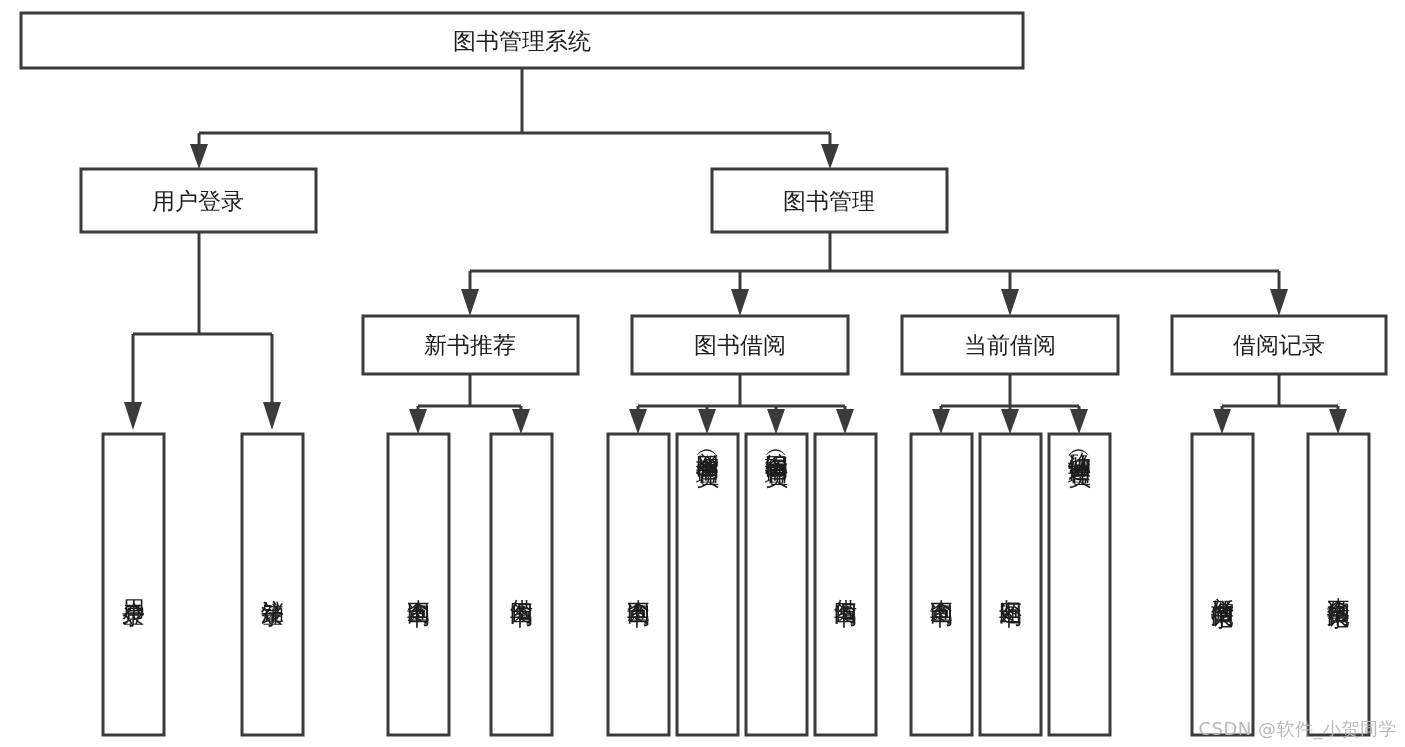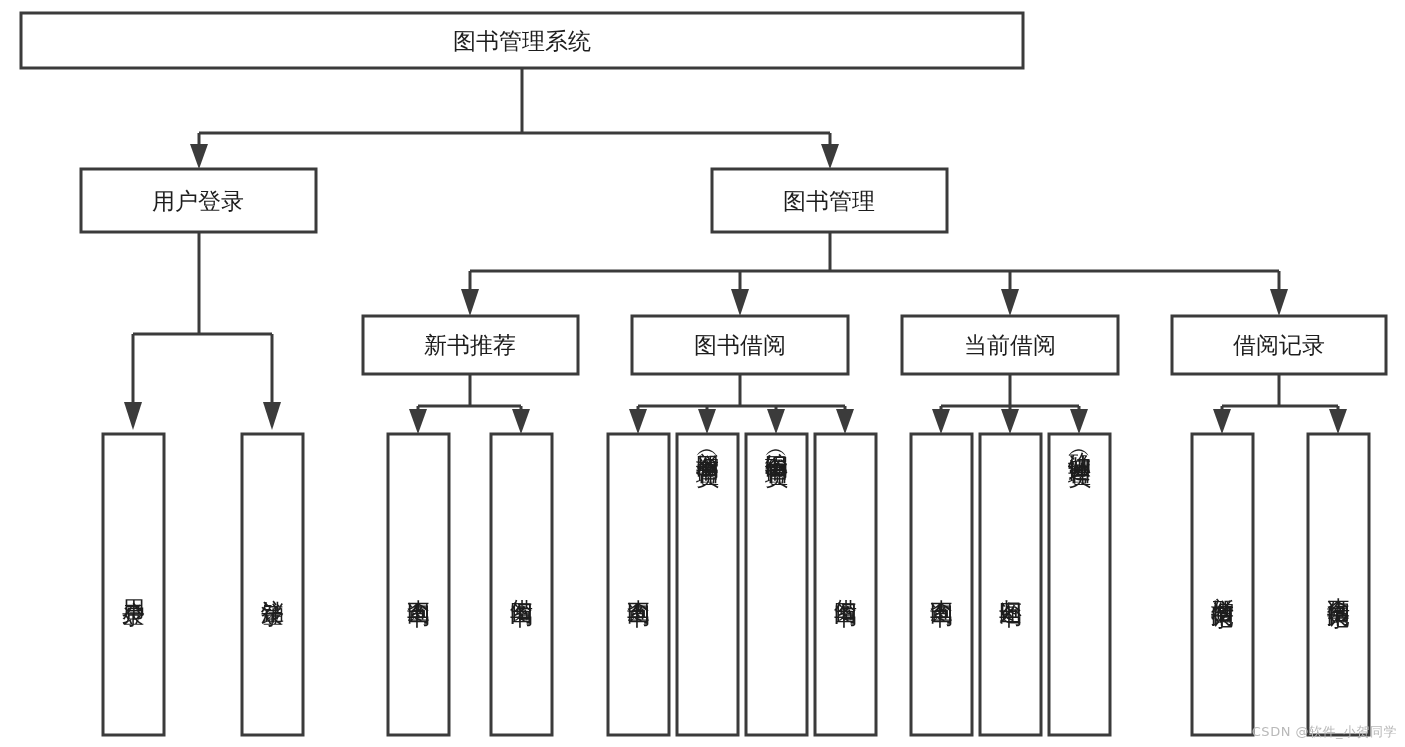--- a/index.html
+++ b/index.html
@@ -70,21 +70,21 @@
     line-height: 1.18;
     color: #1d1d1d;
     letter-spacing: 2px;
     white-space: nowrap;
   }
   .watermark {
     position: absolute;
     right: 8px;
     bottom: 6px;
     font-family: "DejaVu Sans", "Liberation Sans", sans-serif;
-    font-size: 13px;
+    font-size: 18px;
     color: #b9b9b9;
     letter-spacing: 0.5px;
     white-space: nowrap;
     user-select: none;
   }
 </style>
 </head>
 <body>
 
 <div id="diagram-root">

